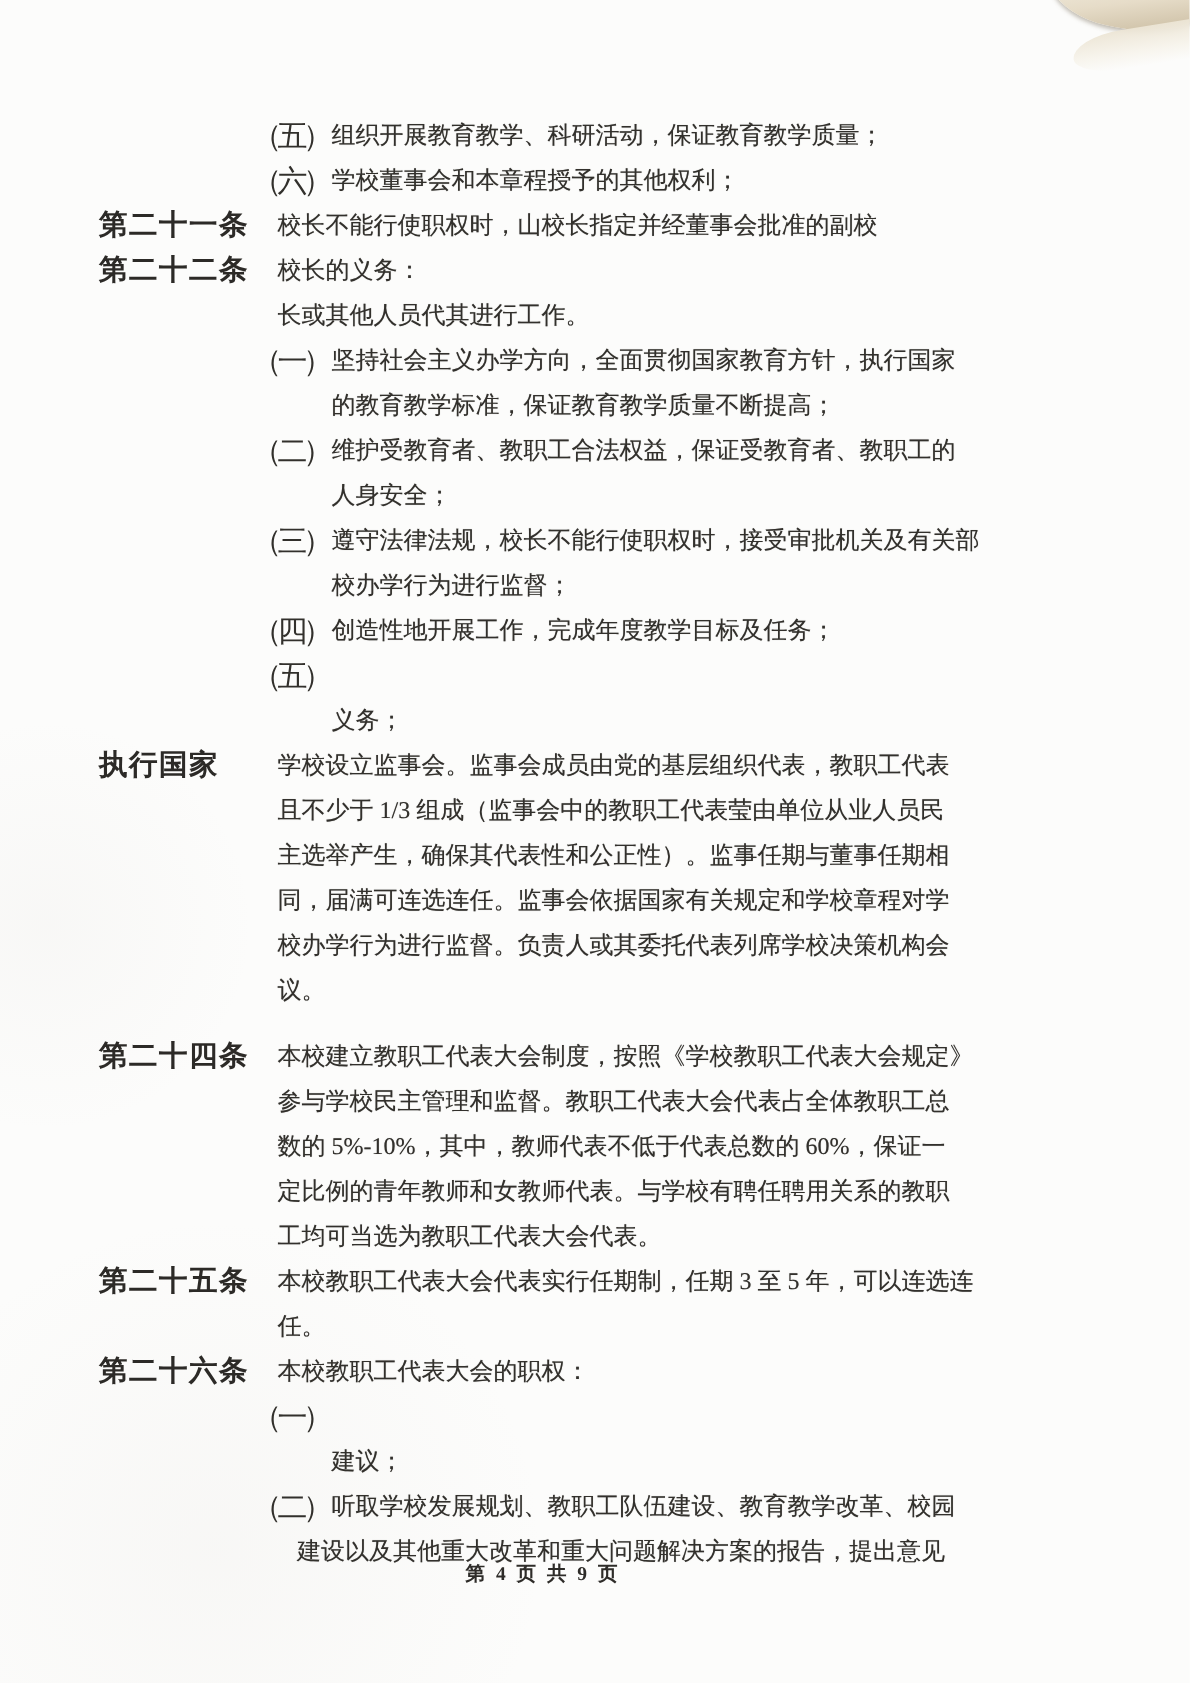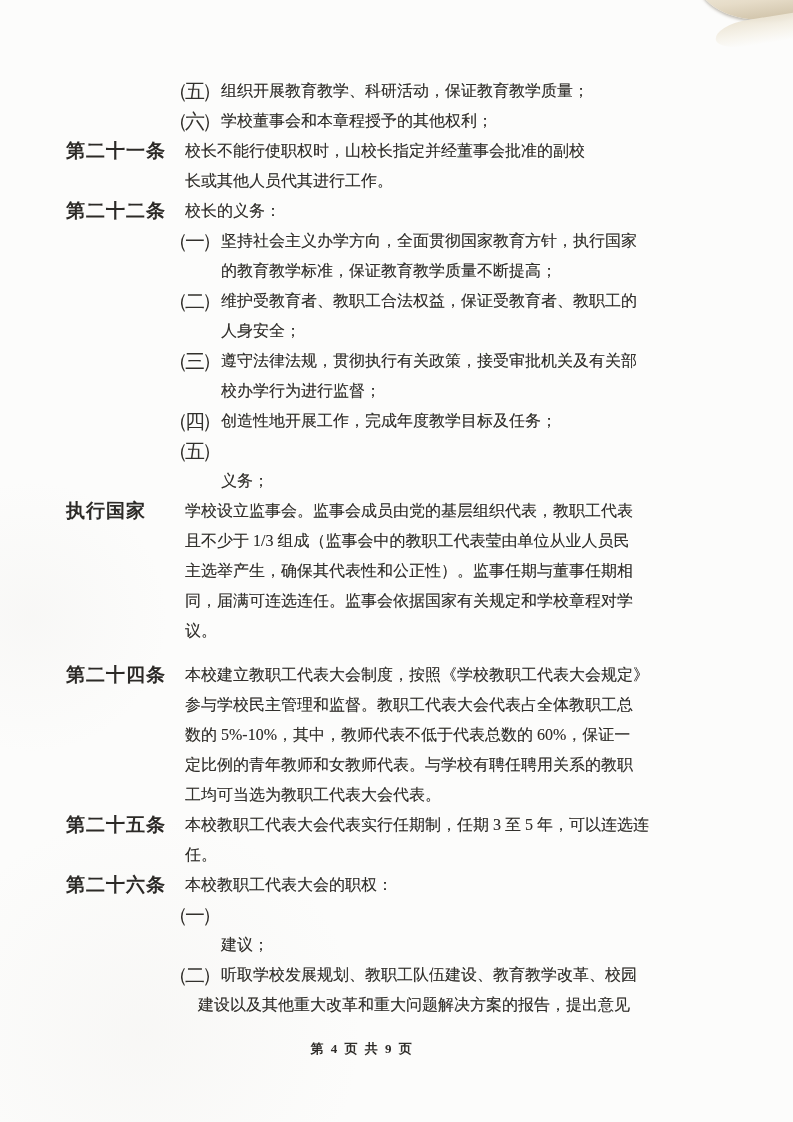--- a/index.html
+++ b/index.html
@@ -80,43 +80,43 @@
       </div>
       <div class="line">
         <span class="num">（六）</span>
         <span class="txt sub">学校董事会和本章程授予的其他权利；</span>
       </div>
       <div class="line">
         <span class="lbl">第二十一条</span>
         <span class="txt article">校长不能行使职权时，山校长指定并经董事会批准的副校</span>
       </div>
       <div class="line">
-        <span class="txt cont-article">长或其他人员代其进行工作。</span>
+        <span class="lbl">第二十二条</span>
+        <span class="txt article">校长的义务：</span>
       </div>
       <div class="line">
-        <span class="lbl">第二十二条</span>
-        <span class="txt article">校长的义务：</span>
+        <span class="txt cont-article">长或其他人员代其进行工作。</span>
       </div>
       <div class="line">
         <span class="num">（一）</span>
         <span class="txt sub">坚持社会主义办学方向，全面贯彻国家教育方针，执行国家</span>
       </div>
       <div class="line">
         <span class="txt cont-sub">的教育教学标准，保证教育教学质量不断提高；</span>
       </div>
       <div class="line">
         <span class="num">（二）</span>
         <span class="txt sub">维护受教育者、教职工合法权益，保证受教育者、教职工的</span>
       </div>
       <div class="line">
         <span class="txt cont-sub">人身安全；</span>
       </div>
       <div class="line">
         <span class="num">（三）</span>
-        <span class="txt sub">遵守法律法规，贯彻执行有关政策，接受审批机关及有关部</span>
+        <span class="txt sub">遵守法律法规，校长不能行使职权时，接受审批机关及有关部</span>
       </div>
       <div class="line">
         <span class="txt cont-sub">校办学行为进行监督；</span>
       </div>
       <div class="line">
         <span class="num">（四）</span>
         <span class="txt sub">创造性地开展工作，完成年度教学目标及任务；</span>
       </div>
       <div class="line">
         <span class="num">（五）</span>
@@ -129,20 +129,23 @@
         <span class="txt article">学校设立监事会。监事会成员由党的基层组织代表，教职工代表</span>
       </div>
       <div class="line">
         <span class="txt cont-article">且不少于 1/3 组成（监事会中的教职工代表莹由单位从业人员民</span>
       </div>
       <div class="line">
         <span class="txt cont-article">主选举产生，确保其代表性和公正性）。监事任期与董事任期相</span>
       </div>
       <div class="line">
         <span class="txt cont-article">同，届满可连选连任。监事会依据国家有关规定和学校章程对学</span>
+      </div>
+      <div class="line">
+        <span class="txt cont-article">校办学行为进行监督。负责人或其委托代表列席学校决策机构会</span>
       </div>
       <div class="line">
         <span class="txt cont-article">议。</span>
       </div>
       <div class="gap"></div>
       <div class="line">
         <span class="lbl">第二十四条</span>
         <span class="txt article">本校建立教职工代表大会制度，按照《学校教职工代表大会规定》</span>
       </div>
       <div class="line">

